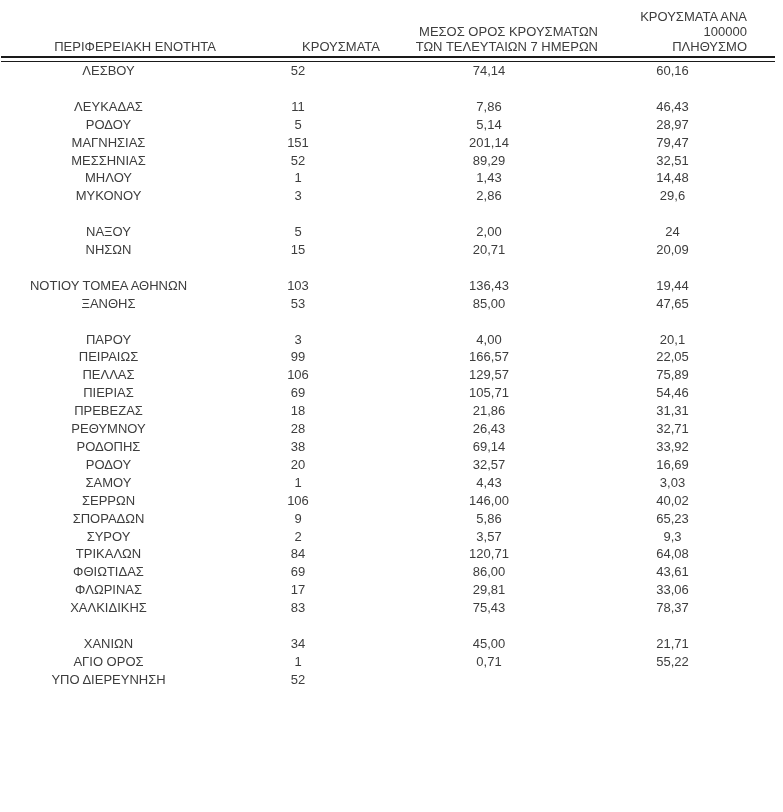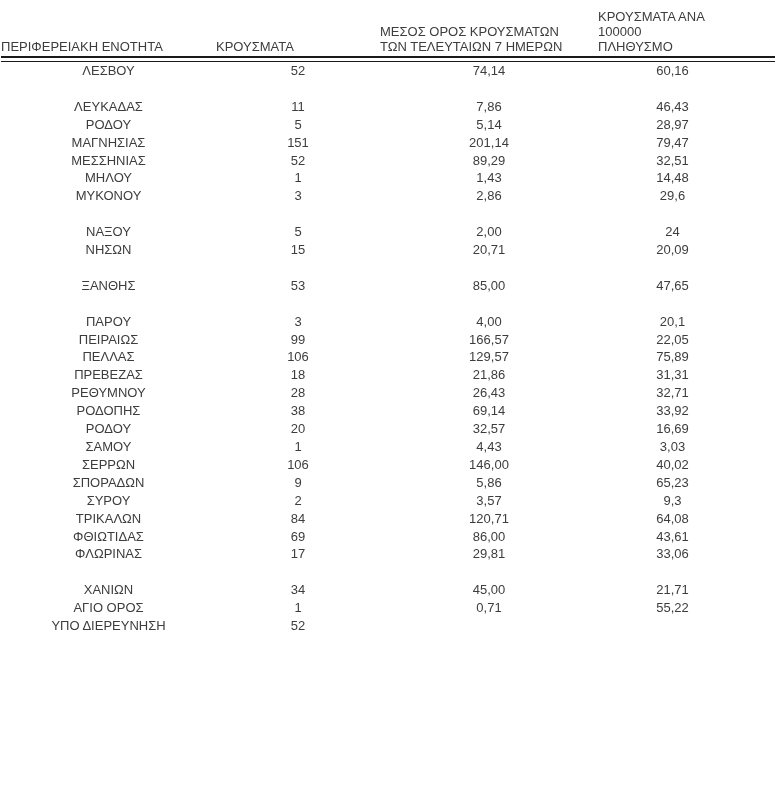--- a/index.html
+++ b/index.html
@@ -25,21 +25,21 @@
   col.c1 { width: 215px; }
   col.c2 { width: 164px; }
   col.c3 { width: 218px; }
   col.c4 { width: 149px; }
   col.c5 { width: 28px; }
   thead th {
     font-weight: 400;
     font-size: 13px;
     line-height: 15px;
     color: var(--text);
-    text-align: left;
+    text-align: right;
     vertical-align: bottom;
     padding: 4px 0 2px 0;
     border-bottom: 2.5px solid var(--rule);
     white-space: pre-line;
   }
   tr.rule-gap td {
     height: 3px;
     padding: 0;
     border-bottom: 1.2px solid var(--rule);
   }
@@ -148,20 +148,27 @@
           <td>ΝΗΣΩΝ</td>
           <td>15</td>
           <td>20,71</td>
           <td>20,09</td>
           <td></td>
         </tr>
         <tr class="spacer">
           <td colspan="5"></td>
         </tr>
         <tr>
+          <td>ΝΟΤΙΟΥ ΤΟΜΕΑ ΑΘΗΝΩΝ</td>
+          <td>103</td>
+          <td>136,43</td>
+          <td>19,44</td>
+          <td></td>
+        </tr>
+        <tr>
           <td>ΞΑΝΘΗΣ</td>
           <td>53</td>
           <td>85,00</td>
           <td>47,65</td>
           <td></td>
         </tr>
         <tr class="spacer">
           <td colspan="5"></td>
         </tr>
         <tr>
@@ -179,20 +186,27 @@
           <td></td>
         </tr>
         <tr>
           <td>ΠΕΛΛΑΣ</td>
           <td>106</td>
           <td>129,57</td>
           <td>75,89</td>
           <td></td>
         </tr>
         <tr>
+          <td>ΠΙΕΡΙΑΣ</td>
+          <td>69</td>
+          <td>105,71</td>
+          <td>54,46</td>
+          <td></td>
+        </tr>
+        <tr>
           <td>ΠΡΕΒΕΖΑΣ</td>
           <td>18</td>
           <td>21,86</td>
           <td>31,31</td>
           <td></td>
         </tr>
         <tr>
           <td>ΡΕΘΥΜΝΟΥ</td>
           <td>28</td>
           <td>26,43</td>
@@ -253,20 +267,27 @@
           <td>69</td>
           <td>86,00</td>
           <td>43,61</td>
           <td></td>
         </tr>
         <tr>
           <td>ΦΛΩΡΙΝΑΣ</td>
           <td>17</td>
           <td>29,81</td>
           <td>33,06</td>
+          <td></td>
+        </tr>
+        <tr>
+          <td>ΧΑΛΚΙΔΙΚΗΣ</td>
+          <td>83</td>
+          <td>75,43</td>
+          <td>78,37</td>
           <td></td>
         </tr>
         <tr class="spacer">
           <td colspan="5"></td>
         </tr>
         <tr>
           <td>ΧΑΝΙΩΝ</td>
           <td>34</td>
           <td>45,00</td>
           <td>21,71</td>

